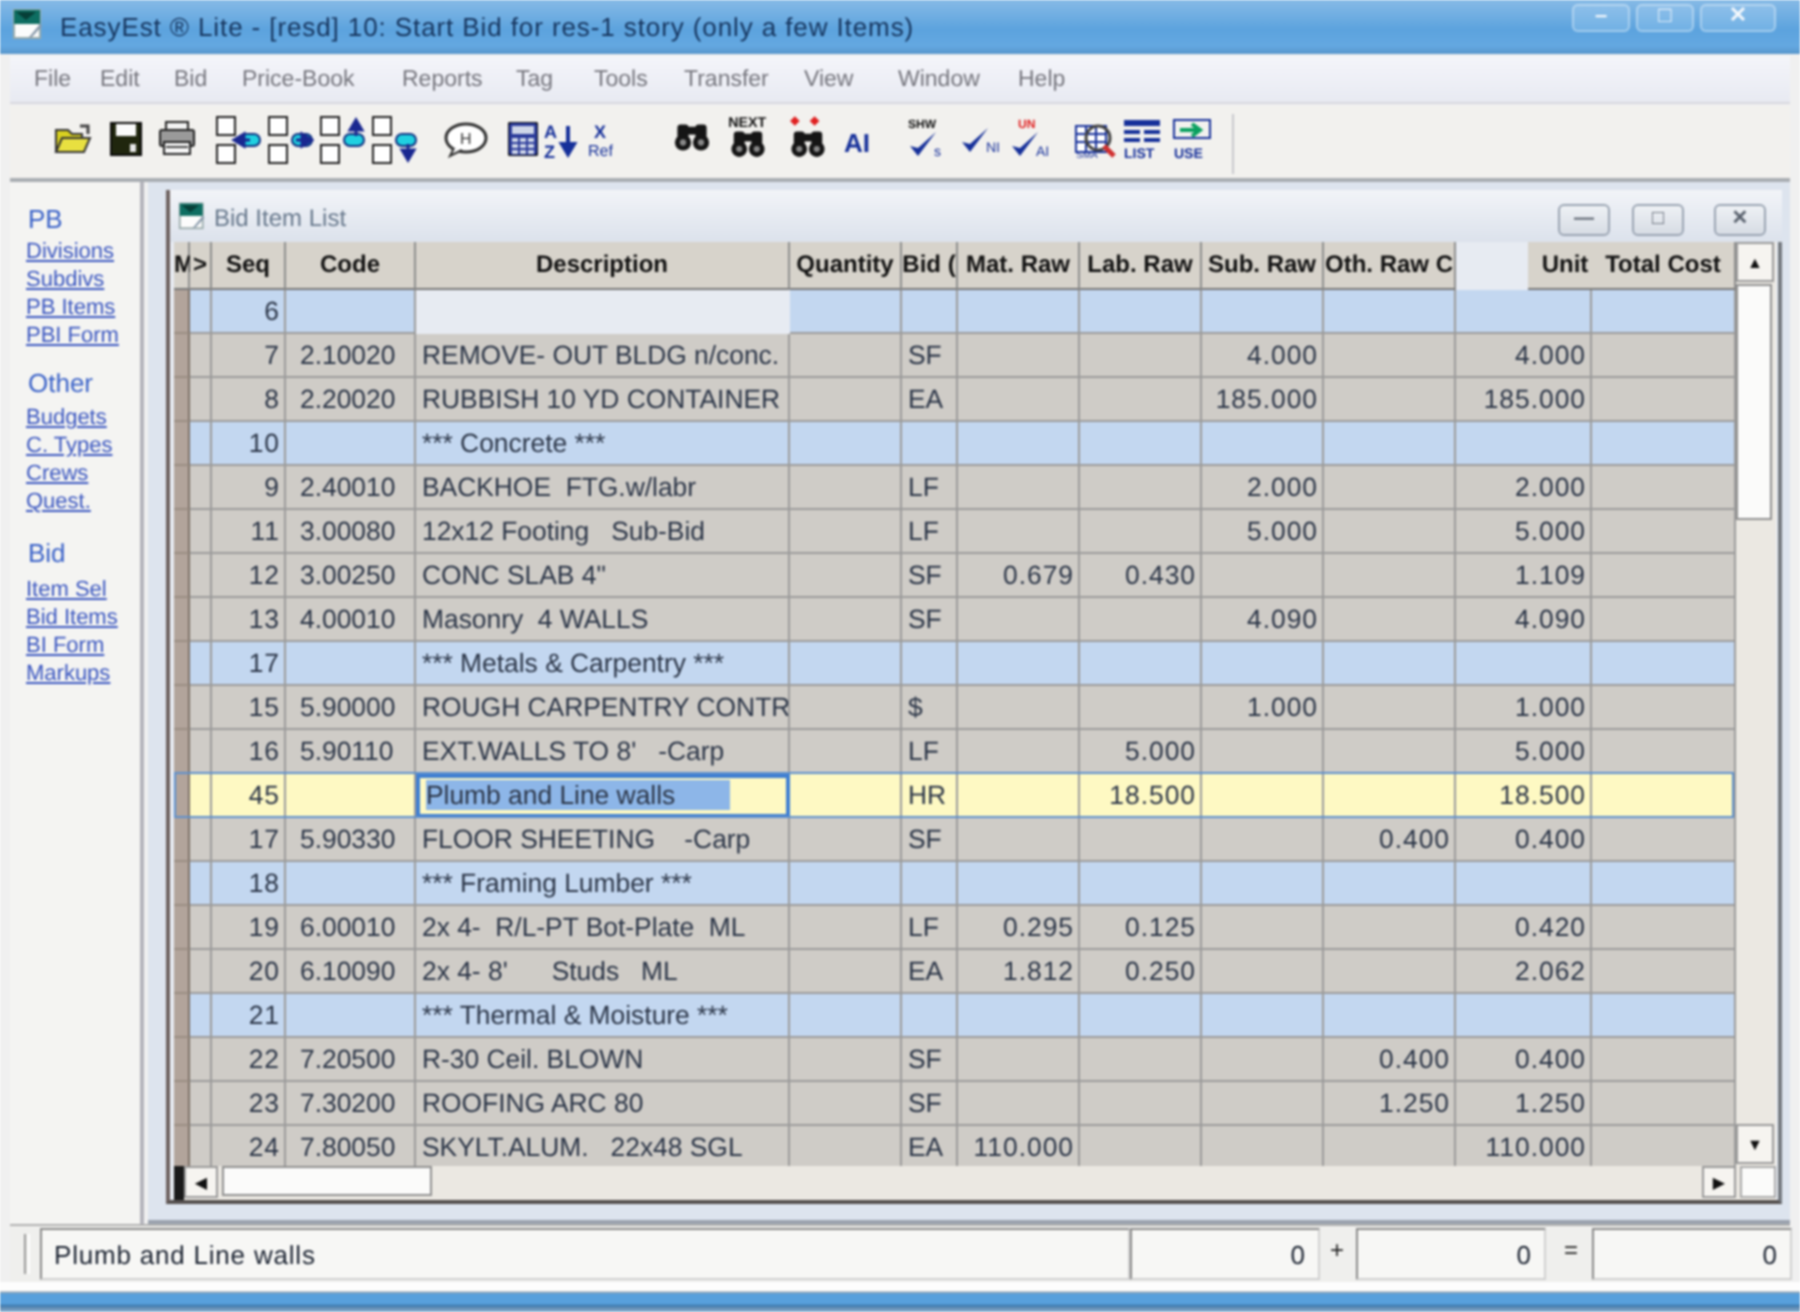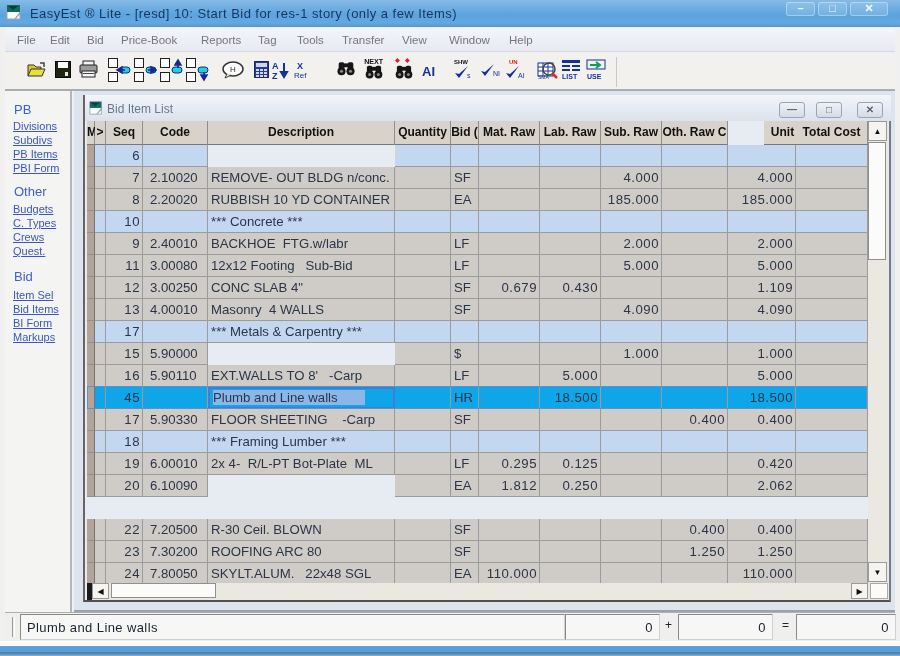--- a/index.html
+++ b/index.html
@@ -44,21 +44,21 @@
 
 #tbl { left:2px; top:26px; width:781px; height:462px; }
 .hdr { position:absolute; top:0; height:24px; background:#d7d3cb; border-right:1px solid #8e8e8e; border-bottom:1px solid #787878; font-weight:bold; font-size:12px; color:#111; text-align:center; line-height:22px; white-space:nowrap; }
 .row { position:absolute; width:781px; height:22px; }
 .c { position:absolute; top:0; height:22px; border-right:1px solid #9b9b9b; border-bottom:1px solid #9b9b9b; font-size:13.2px; color:#2b3547; line-height:21px; white-space:pre; overflow:hidden; }
 .num { text-align:right; padding-right:2px; letter-spacing:0.5px; }
 .lft { padding-left:3px; }
 .codep { padding-left:7px; }
 .g { background:#cfccc7; }
 .bl { background:#c3d7f0; }
-.sel { background:#0ea5e9; }
+.sel { background:#fef9c3; }
 .mcell { background:#b2a49b; border-right:1px solid #7e7268; border-bottom:1px solid #9a8d83; }
 
 
 #vscroll { position:absolute; left:783px; top:26px; width:20px; height:462px; background:#ebe8e2; }
 #hscroll { position:absolute; left:2px; top:488px; width:801px; height:17px; background:#ebe8e2; }
 .sbtn { position:absolute; background:#f6f4f0; border:1px solid #9a9a9a; color:#111; font-size:8px; text-align:center; }
 .sthumb { position:absolute; background:#fbfbfa; border:1px solid #909090; }
 
 
 #statusbar { left:5px; top:612px; width:890px; height:29px; background:#efefed; border-top:1px solid #b0b0b0; }
@@ -442,20 +442,21 @@
           <div class="c bl num" style="left:514px;width:61px;"></div>
           <div class="c bl num" style="left:575px;width:66px;"></div>
           <div class="c bl num" style="left:641px;width:68px;"></div>
           <div class="c bl num" style="left:709px;width:72px;"></div>
         </div>
         <div class="row" style="top:222px;">
           <div class="c mcell" style="left:0px;width:8px;"></div>
           <div class="c g" style="left:8px;width:11px;"></div>
           <div class="c g num" style="left:19px;width:37px;">15</div>
           <div class="c g codep" style="left:56px;width:65px;">5.90000</div>
+          <div class="c g lft" style="left:121px;width:187px;">ROUGH CARPENTRY CONTR</div>
           <div class="c g" style="left:308px;width:56px;"></div>
           <div class="c g lft" style="left:364px;width:28px;">$</div>
           <div class="c g num" style="left:392px;width:61px;"></div>
           <div class="c g num" style="left:453px;width:61px;"></div>
           <div class="c g num" style="left:514px;width:61px;">1.000</div>
           <div class="c g num" style="left:575px;width:66px;"></div>
           <div class="c g num" style="left:641px;width:68px;">1.000</div>
           <div class="c g num" style="left:709px;width:72px;"></div>
         </div>
         <div class="row" style="top:244px;">
@@ -532,28 +533,44 @@
           <div class="c g num" style="left:514px;width:61px;"></div>
           <div class="c g num" style="left:575px;width:66px;"></div>
           <div class="c g num" style="left:641px;width:68px;">0.420</div>
           <div class="c g num" style="left:709px;width:72px;"></div>
         </div>
         <div class="row" style="top:354px;">
           <div class="c mcell" style="left:0px;width:8px;"></div>
           <div class="c g" style="left:8px;width:11px;"></div>
           <div class="c g num" style="left:19px;width:37px;">20</div>
           <div class="c g codep" style="left:56px;width:65px;">6.10090</div>
+          <div class="c g lft" style="left:121px;width:187px;">2x 4- 8'      Studs   ML</div>
           <div class="c g" style="left:308px;width:56px;"></div>
           <div class="c g lft" style="left:364px;width:28px;">EA</div>
           <div class="c g num" style="left:392px;width:61px;">1.812</div>
           <div class="c g num" style="left:453px;width:61px;">0.250</div>
           <div class="c g num" style="left:514px;width:61px;"></div>
           <div class="c g num" style="left:575px;width:66px;"></div>
           <div class="c g num" style="left:641px;width:68px;">2.062</div>
           <div class="c g num" style="left:709px;width:72px;"></div>
+        </div>
+        <div class="row" style="top:376px;">
+          <div class="c mcell" style="left:0px;width:8px;"></div>
+          <div class="c bl" style="left:8px;width:11px;"></div>
+          <div class="c bl num" style="left:19px;width:37px;">21</div>
+          <div class="c bl codep" style="left:56px;width:65px;"></div>
+          <div class="c bl lft" style="left:121px;width:187px;">*** Thermal &amp; Moisture ***</div>
+          <div class="c bl" style="left:308px;width:56px;"></div>
+          <div class="c bl lft" style="left:364px;width:28px;"></div>
+          <div class="c bl num" style="left:392px;width:61px;"></div>
+          <div class="c bl num" style="left:453px;width:61px;"></div>
+          <div class="c bl num" style="left:514px;width:61px;"></div>
+          <div class="c bl num" style="left:575px;width:66px;"></div>
+          <div class="c bl num" style="left:641px;width:68px;"></div>
+          <div class="c bl num" style="left:709px;width:72px;"></div>
         </div>
         <div class="row" style="top:398px;">
           <div class="c mcell" style="left:0px;width:8px;"></div>
           <div class="c g" style="left:8px;width:11px;"></div>
           <div class="c g num" style="left:19px;width:37px;">22</div>
           <div class="c g codep" style="left:56px;width:65px;">7.20500</div>
           <div class="c g lft" style="left:121px;width:187px;">R-30 Ceil. BLOWN</div>
           <div class="c g" style="left:308px;width:56px;"></div>
           <div class="c g lft" style="left:364px;width:28px;">SF</div>
           <div class="c g num" style="left:392px;width:61px;"></div>

